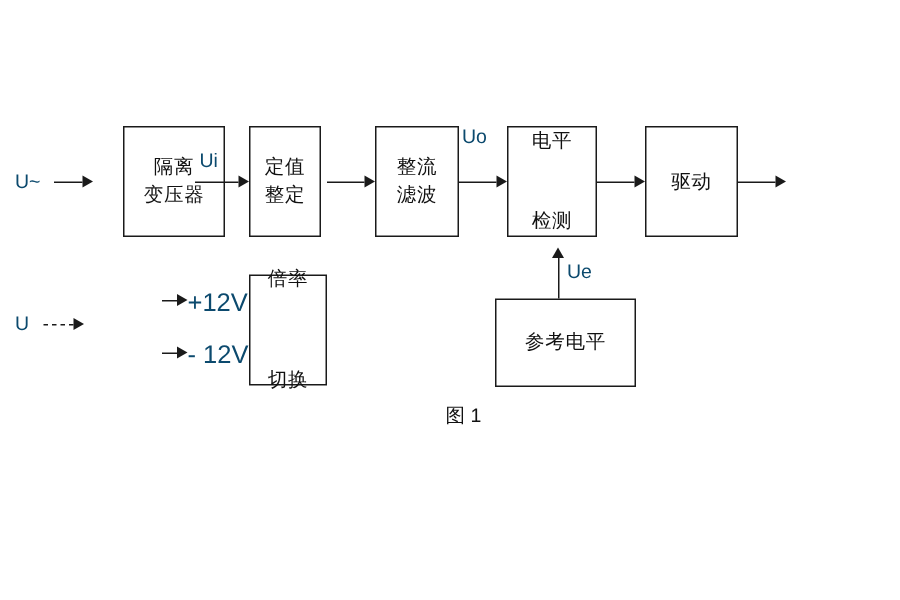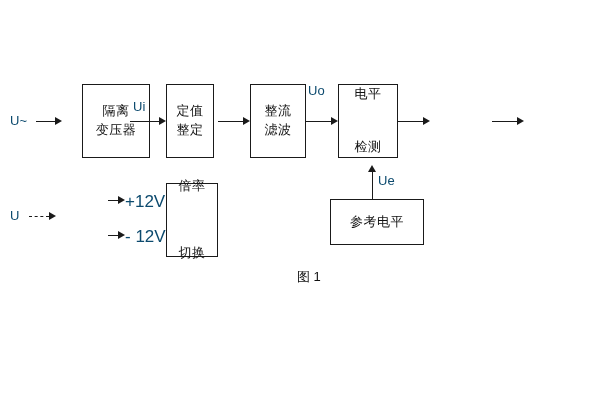--- a/index.html
+++ b/index.html
@@ -104,29 +104,32 @@
   <div class="box" style="left:250px; top:84px; width:56px; height:74px;">
     <span class="ln">整流</span>
     <span class="ln">滤波</span>
   </div>
 
   <div class="box" style="left:338px; top:84px; width:60px; height:74px;justify-content:space-between;">
     <span class="ln">电平</span>
     <span class="ln">检测</span>
   </div>
 
+  <div class="box" style="left:430px; top:84px; width:62px; height:74px;">
+    <span class="ln">驱动</span>
+  </div>
 
 
 
   <div class="box" style="left:166px; top:183px; width:52px; height:74px;gap:48px;">
     <span class="ln">倍率</span>
     <span class="ln">切换</span>
   </div>
 
-  <div class="box" style="left:330px; top:199px; width:94px; height:46px;text-align:center;">
+  <div class="box" style="left:330px; top:199px; width:94px; height:59px;text-align:center;">
     <span class="ln">参考电平</span>
   </div>
 
   <div class="hline" style="left:36px; top:121px; width:19px;"></div>
   <div class="arrow-r" style="left:55px; top:117px;"></div>
 
   <div class="hline" style="left:130px; top:121px; width:29px;"></div>
   <div class="arrow-r" style="left:159px; top:117px;"></div>
 
   <div class="hline" style="left:218px; top:121px; width:25px;"></div>

